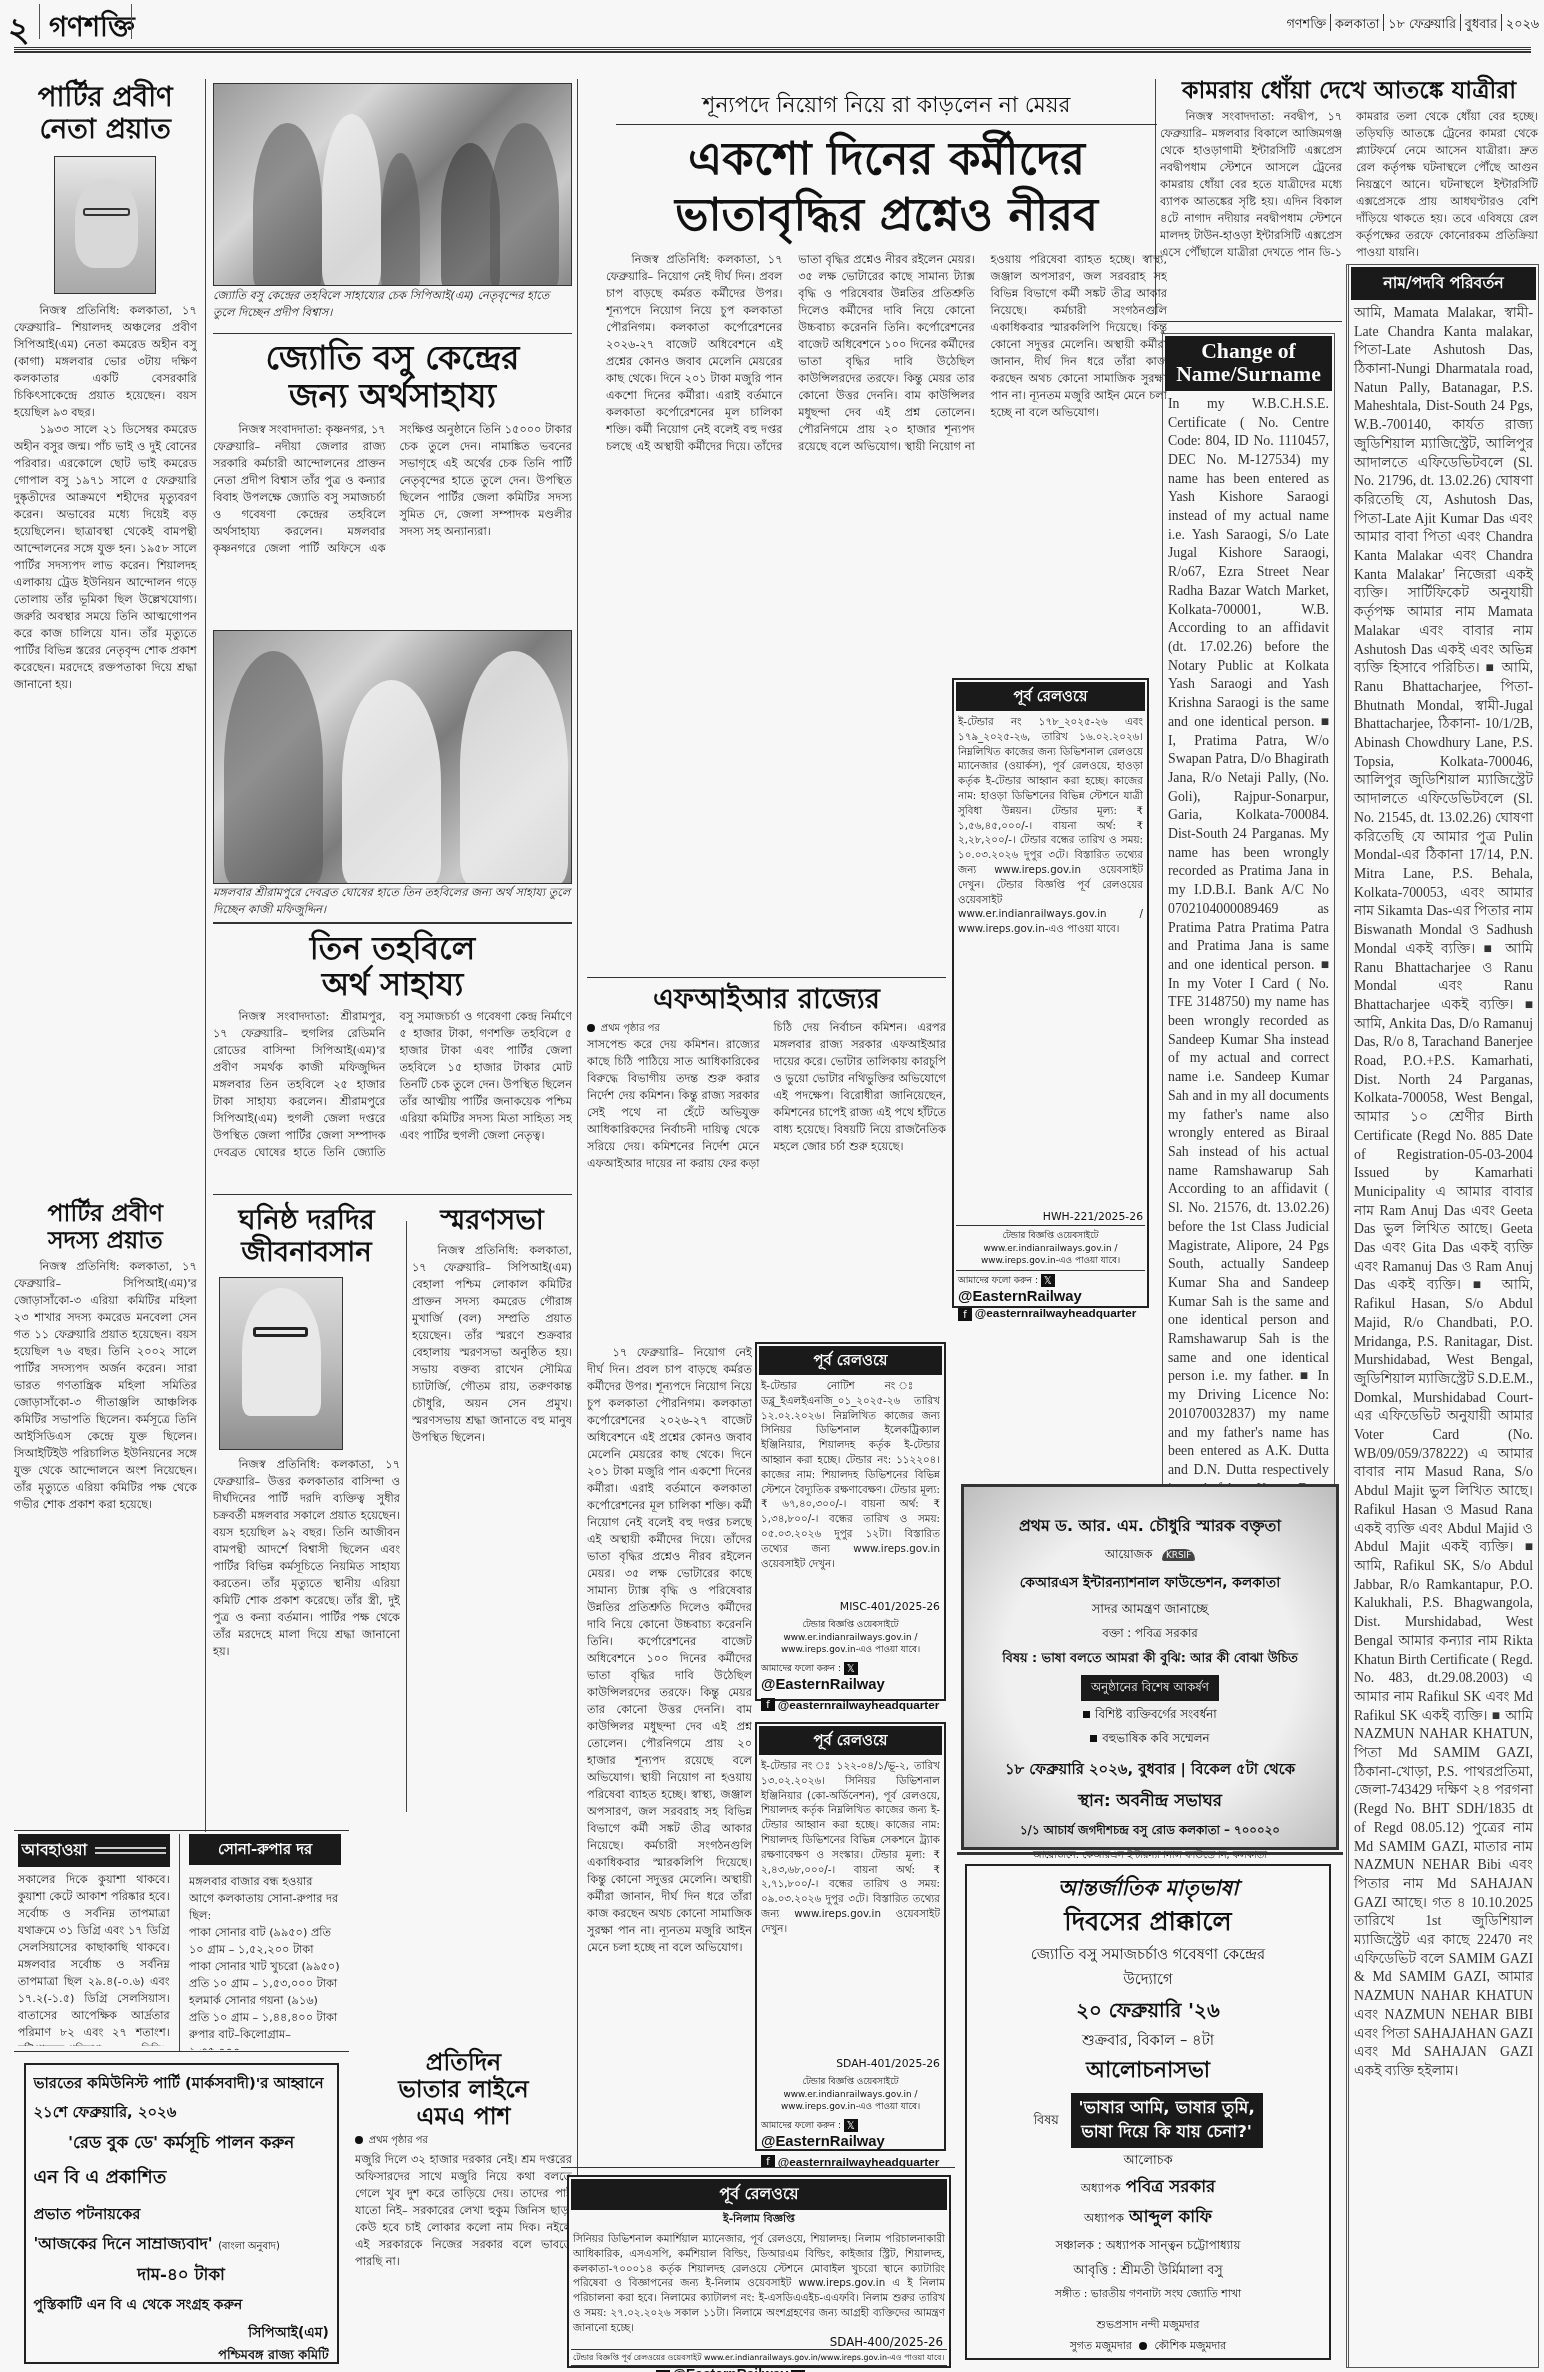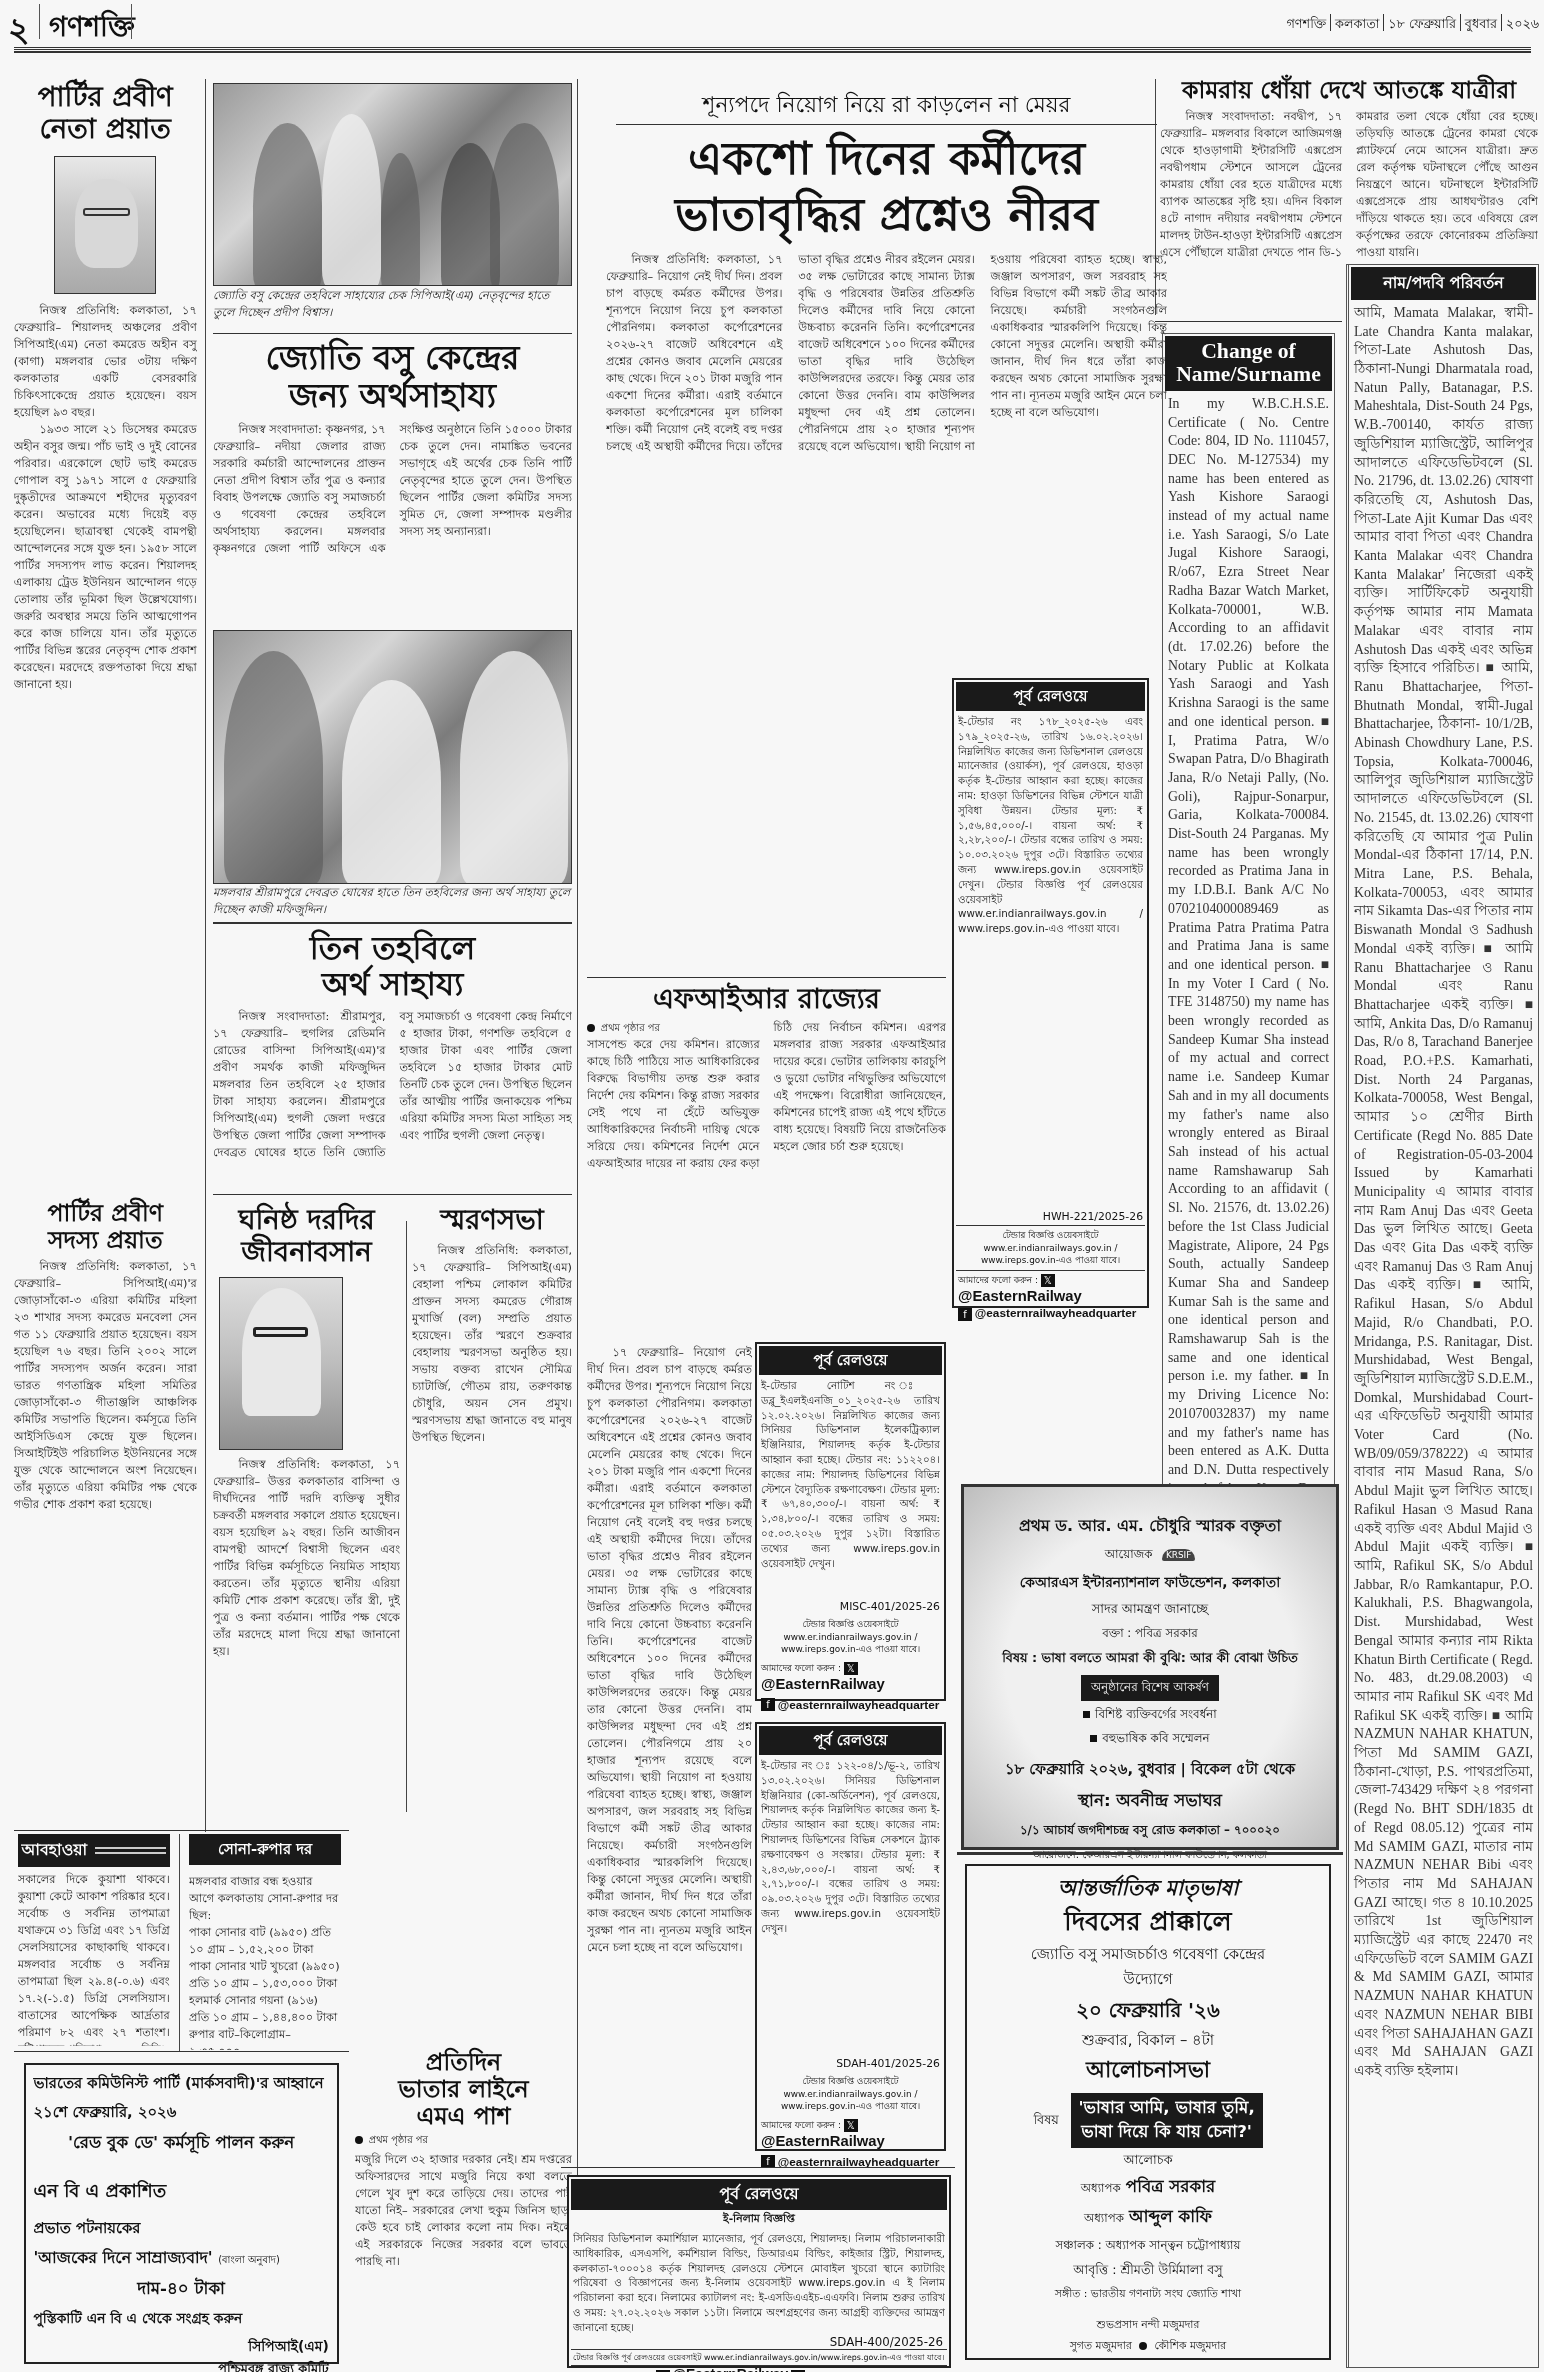--- a/index.html
+++ b/index.html
@@ -179,21 +179,21 @@
     <div>এমএ পাশ</div>
   </div>
   <div style="font-size:9.9px; margin:2px 0;"><span class="bullet"></span><span>প্রথম পৃষ্ঠার পর</span></div>
   <div class="body-text" style="height:187px;">মজুরি দিলে ৩২ হাজার দরকার নেই। শ্রম দপ্তরের অফিসারদের সাথে মজুরি নিয়ে কথা বলতে গেলে খুব দুশ করে তাড়িয়ে দেয়। তাদের পাই যাতো নিই– সরকারের লেখা হুকুম জিনিস ছাড়া কেউ হবে চাই লোকার কলো নাম দিক। নইলে এই সরকারকে নিজের সরকার বলে ভাবতে পারছি না।</div>
 </div>
 
 <div class="hrule" style="left:13.8px; top:2051px; width:335px; height:1px;"></div>
 <div class="abs boxed" style="left:23.6px; top:2063px; width:315px; height:301px; padding:5.9px 7.9px; font-weight:bold;">
   <div style="font-size:14.8px; margin-bottom:3.9px;">ভারতের কমিউনিস্ট পার্টি (মার্কসবাদী)'র আহ্বানে</div>
   <div style="font-size:14.8px; margin-bottom:3.9px;">২১শে ফেব্রুয়ারি, ২০২৬</div>
-  <div style="font-size:16.7px; text-align:center; margin-bottom:20px;">'রেড বুক ডে' কর্মসূচি পালন করুন</div>
+  <div style="font-size:16.7px; text-align:center; margin-bottom:6px;">'রেড বুক ডে' কর্মসূচি পালন করুন</div>
   <div style="font-size:18px; font-weight:bold; margin-bottom:8px;">এন বি এ প্রকাশিত</div>
   <div style="font-size:14.8px; margin-bottom:3.9px;">প্রভাত পটনায়কের</div>
   <div style="margin-bottom:3.9px;">
     <span style="font-size:15.8px;">'আজকের দিনে সাম্রাজ্যবাদ'</span>
     <span style="font-size:9.9px; font-weight:normal;">(বাংলা অনুবাদ)</span>
   </div>
   <div style="font-size:16.7px; text-align:center; margin-bottom:3.9px;">দাম-৪০ টাকা</div>
   <div style="font-size:13.8px; margin-bottom:3.9px;">পুস্তিকাটি এন বি এ থেকে সংগ্রহ করুন</div>
   <div style="font-size:13.8px; text-align:right;">সিপিআই(এম)</div>
   <div style="font-size:12.8px; text-align:right;">পশ্চিমবঙ্গ রাজ্য কমিটি</div>

